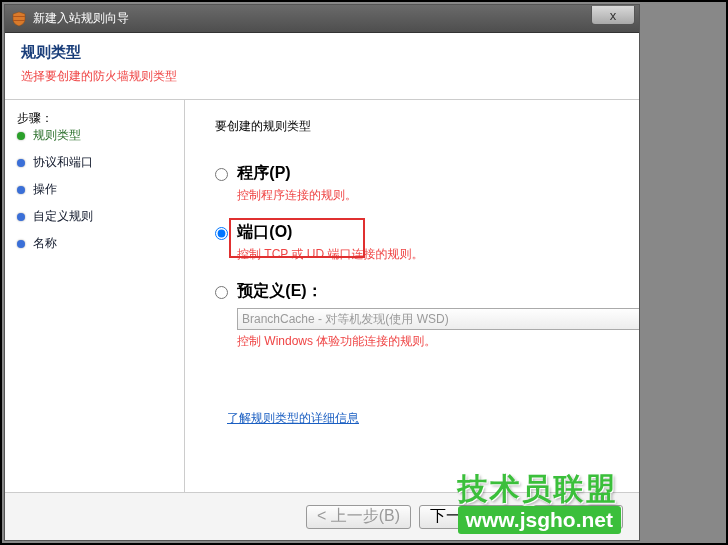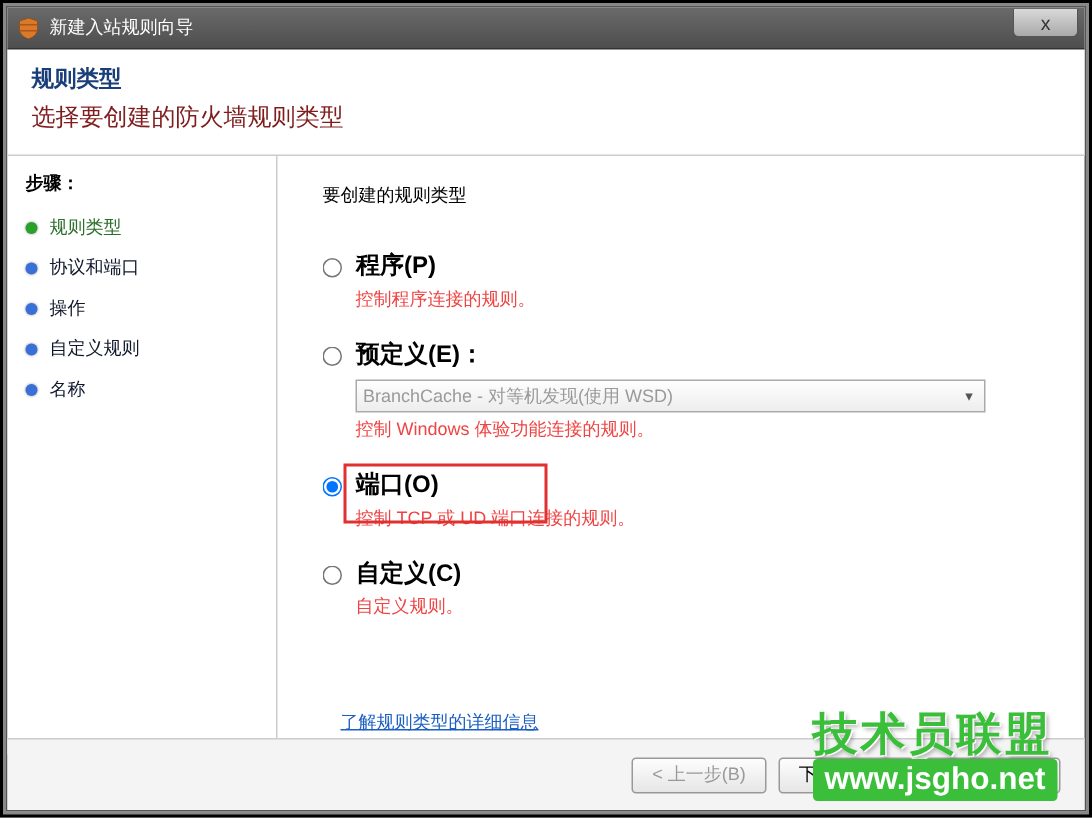--- a/index.html
+++ b/index.html
@@ -1,28 +1,28 @@
 <!DOCTYPE html>
 <html><head>
 <meta charset="utf-8">
 <style>
 * { box-sizing: border-box; margin: 0; padding: 0; }
 body { font-family: "Microsoft YaHei", "SimSun", Tahoma, sans-serif; font-size: 12px; background: #888; width: 728px; height: 545px; overflow: hidden; position: relative; }
 .outer-border { border: 2px solid #000; width: 728px; height: 545px; position: relative; }
-.window { background: #fff; border: 1px solid #555; width: 720px; height: 537px; margin: 2px; position: relative; }
+.window { background: #fff; border: 1px solid #555; width: 636px; height: 537px; margin: 2px; position: relative; }
 .titlebar { height: 28px; background: linear-gradient(to bottom, #6a6a6a, #4e4e4e); display: flex; align-items: center; padding: 0 6px; color: #fff; border-bottom: 1px solid #333; position: relative; }
 .titlebar .icon { width: 16px; height: 16px; margin-right: 6px; display: inline-flex; align-items: center; justify-content: center; }
 .titlebar .title { font-size: 12px; color: #fff; }
 .close-btn { position: absolute; right: 4px; top: 1px; width: 44px; height: 19px; background: linear-gradient(to bottom, #d9d9d9, #a9a9a9); border: 1px solid #555; border-top: none; border-radius: 0 0 4px 4px; display: flex; align-items: center; justify-content: center; font-family: Arial; font-size: 13px; color: #333; cursor: pointer; }
 .header { padding: 10px 16px 14px 16px; border-bottom: 1px solid #ccc; background: #fff; }
 .header h1 { font-size: 15px; font-weight: bold; color: #1a3e7a; margin-bottom: 6px; }
-.header p { font-size: 16px; color: #7f1d1d; }
+.header p { font-size: 12px; color: #ef4444; }
 .body { display: flex; height: calc(100% - 28px - 60px - 48px); }
 .sidebar { width: 180px; border-right: 1px solid #ccc; padding: 10px 0 0 12px; background: #fff; }
-.sidebar-title { font-weight: bold; font-size: 12px; margin-bottom: 12px; }
+.sidebar-title { font-weight: normal; font-size: 12px; margin-bottom: 0; }
 .step-list { list-style: none; }
 .step-list li { display: flex; align-items: center; margin-bottom: 10px; font-size: 12px; cursor: default; }
 .step-list li .bullet { width: 8px; height: 8px; border-radius: 50%; margin-right: 8px; flex-shrink: 0; }
 .step-list li.current .bullet { background: #2aa02a; box-shadow: 0 0 2px rgba(0,0,0,0.4); }
 .step-list li.pending .bullet { background: #3a6fd8; box-shadow: 0 0 2px rgba(0,0,0,0.4); }
 .step-list li.current a { color: #2a6f2a; }
 .step-list li.pending a { color: #0f172a; }
 .step-list li a { text-decoration: none; }
 .main { flex: 1; padding: 18px 30px 10px 30px; overflow: auto; }
 .main-title { font-size: 12px; margin-bottom: 28px; }
@@ -31,21 +31,21 @@
 .radio-item input[type=radio] { margin-right: 6px; vertical-align: middle; }
 .radio-item label { font-weight: bold; font-size: 16px; cursor: pointer; }
 .radio-item .desc { margin-left: 22px; margin-top: 3px; font-size: 12px; color: #ef4444; }
 .highlight-box { position: absolute; border: 2px solid #e03030; left: 14px; top: -4px; width: 136px; height: 40px; pointer-events: none; }
 .dropdown { margin-left: 22px; margin-top: 6px; width: 420px; height: 22px; border: 1px solid #aaa; background: linear-gradient(to bottom, #fefefe, #ededed); font-size: 12px; color: #888; padding: 2px 4px; position: relative; display: flex; align-items: center; }
 .dropdown .dd-arrow { position: absolute; right: 2px; top: 2px; width: 16px; height: 16px; display: flex; align-items: center; justify-content: center; color: #555; font-size: 10px; }
 .dropdown.disabled { color: #9a9a9a; }
 .link-area { margin-top: 60px; margin-left: 12px; }
 .link-area a { color: #1b5fc2; text-decoration: underline; font-size: 12px; }
 .footer { position: absolute; bottom: 0; left: 0; right: 0; height: 48px; border-top: 1px solid #ccc; background: #f4f4f4; display: flex; align-items: center; justify-content: flex-end; padding: 0 16px; gap: 8px; }
-.footer button { height: 24px; min-width: 90px; font-size: 12px; border: 1px solid #999; background: linear-gradient(to bottom, #fdfdfd, #e6e6e6); border-radius: 3px; cursor: pointer; padding: 0 10px; }
+.footer button { height: 24px; min-width: 90px; font-size: 16px; border: 1px solid #999; background: linear-gradient(to bottom, #fdfdfd, #e6e6e6); border-radius: 3px; cursor: pointer; padding: 0 10px; }
 .footer button:disabled { color: #999; cursor: default; }
 .watermark { position: absolute; right: 18px; bottom: 6px; pointer-events: none; }
 .watermark .cn { font-size: 30px; font-weight: bold; color: #3bbf3b; text-shadow: 1px 1px 0 #fff, 2px 2px 3px rgba(0,0,0,0.3); letter-spacing: 2px; }
 .watermark .url { font-size: 21px; font-weight: bold; color: #fff; background: #3bbf3b; padding: 2px 8px; border-radius: 3px; display: inline-block; margin-top: -4px; }
 </style>
 </head>
 <body>
 
 <div class="outer-border">
 <div class="window">
@@ -99,41 +99,36 @@
 
       <div class="radio-group">
 
         <div class="radio-item">
           <input type="radio" name="ruletype" id="rprog" style="">
           <label for="rprog">程序(P)</label>
           <div class="desc">控制程序连接的规则。</div>
         </div>
 
         <div class="radio-item">
+          <div class="highlight-box"></div>
+          <input type="radio" name="ruletype" id="rport" checked="" style="">
+          <label for="rport">端口(O)</label>
+          <div class="desc"><span>控制 TCP 或 UD</span><span> 端口连接的规则。</span></div>
+        </div>
+
+        <div class="radio-item">
           <input type="radio" name="ruletype" id="rpre" style="">
           <label for="rpre">预定义(E)：</label>
           <div class="dropdown disabled">
             <span>BranchCache - 对等机发现(使用 WSD)</span>
             <span class="dd-arrow">▾</span>
           </div>
           <div class="desc">控制 Windows 体验功能连接的规则。</div>
         </div>
 
-        <div class="radio-item">
-          <div class="highlight-box"></div>
-          <input type="radio" name="ruletype" id="rport" checked="" style="">
-          <label for="rport">端口(O)</label>
-          <div class="desc"><span>控制 TCP 或 UD</span><span> 端口连接的规则。</span></div>
-        </div>
-
-        <div class="radio-item">
-          <input type="radio" name="ruletype" id="rcust" style="">
-          <label for="rcust">自定义(C)</label>
-          <div class="desc">自定义规则。</div>
-        </div>
 
       </div>
 
       <div class="link-area">
         <a href="#">了解规则类型的详细信息</a>
       </div>
     </div>
   </div>
 
   <div class="footer">

